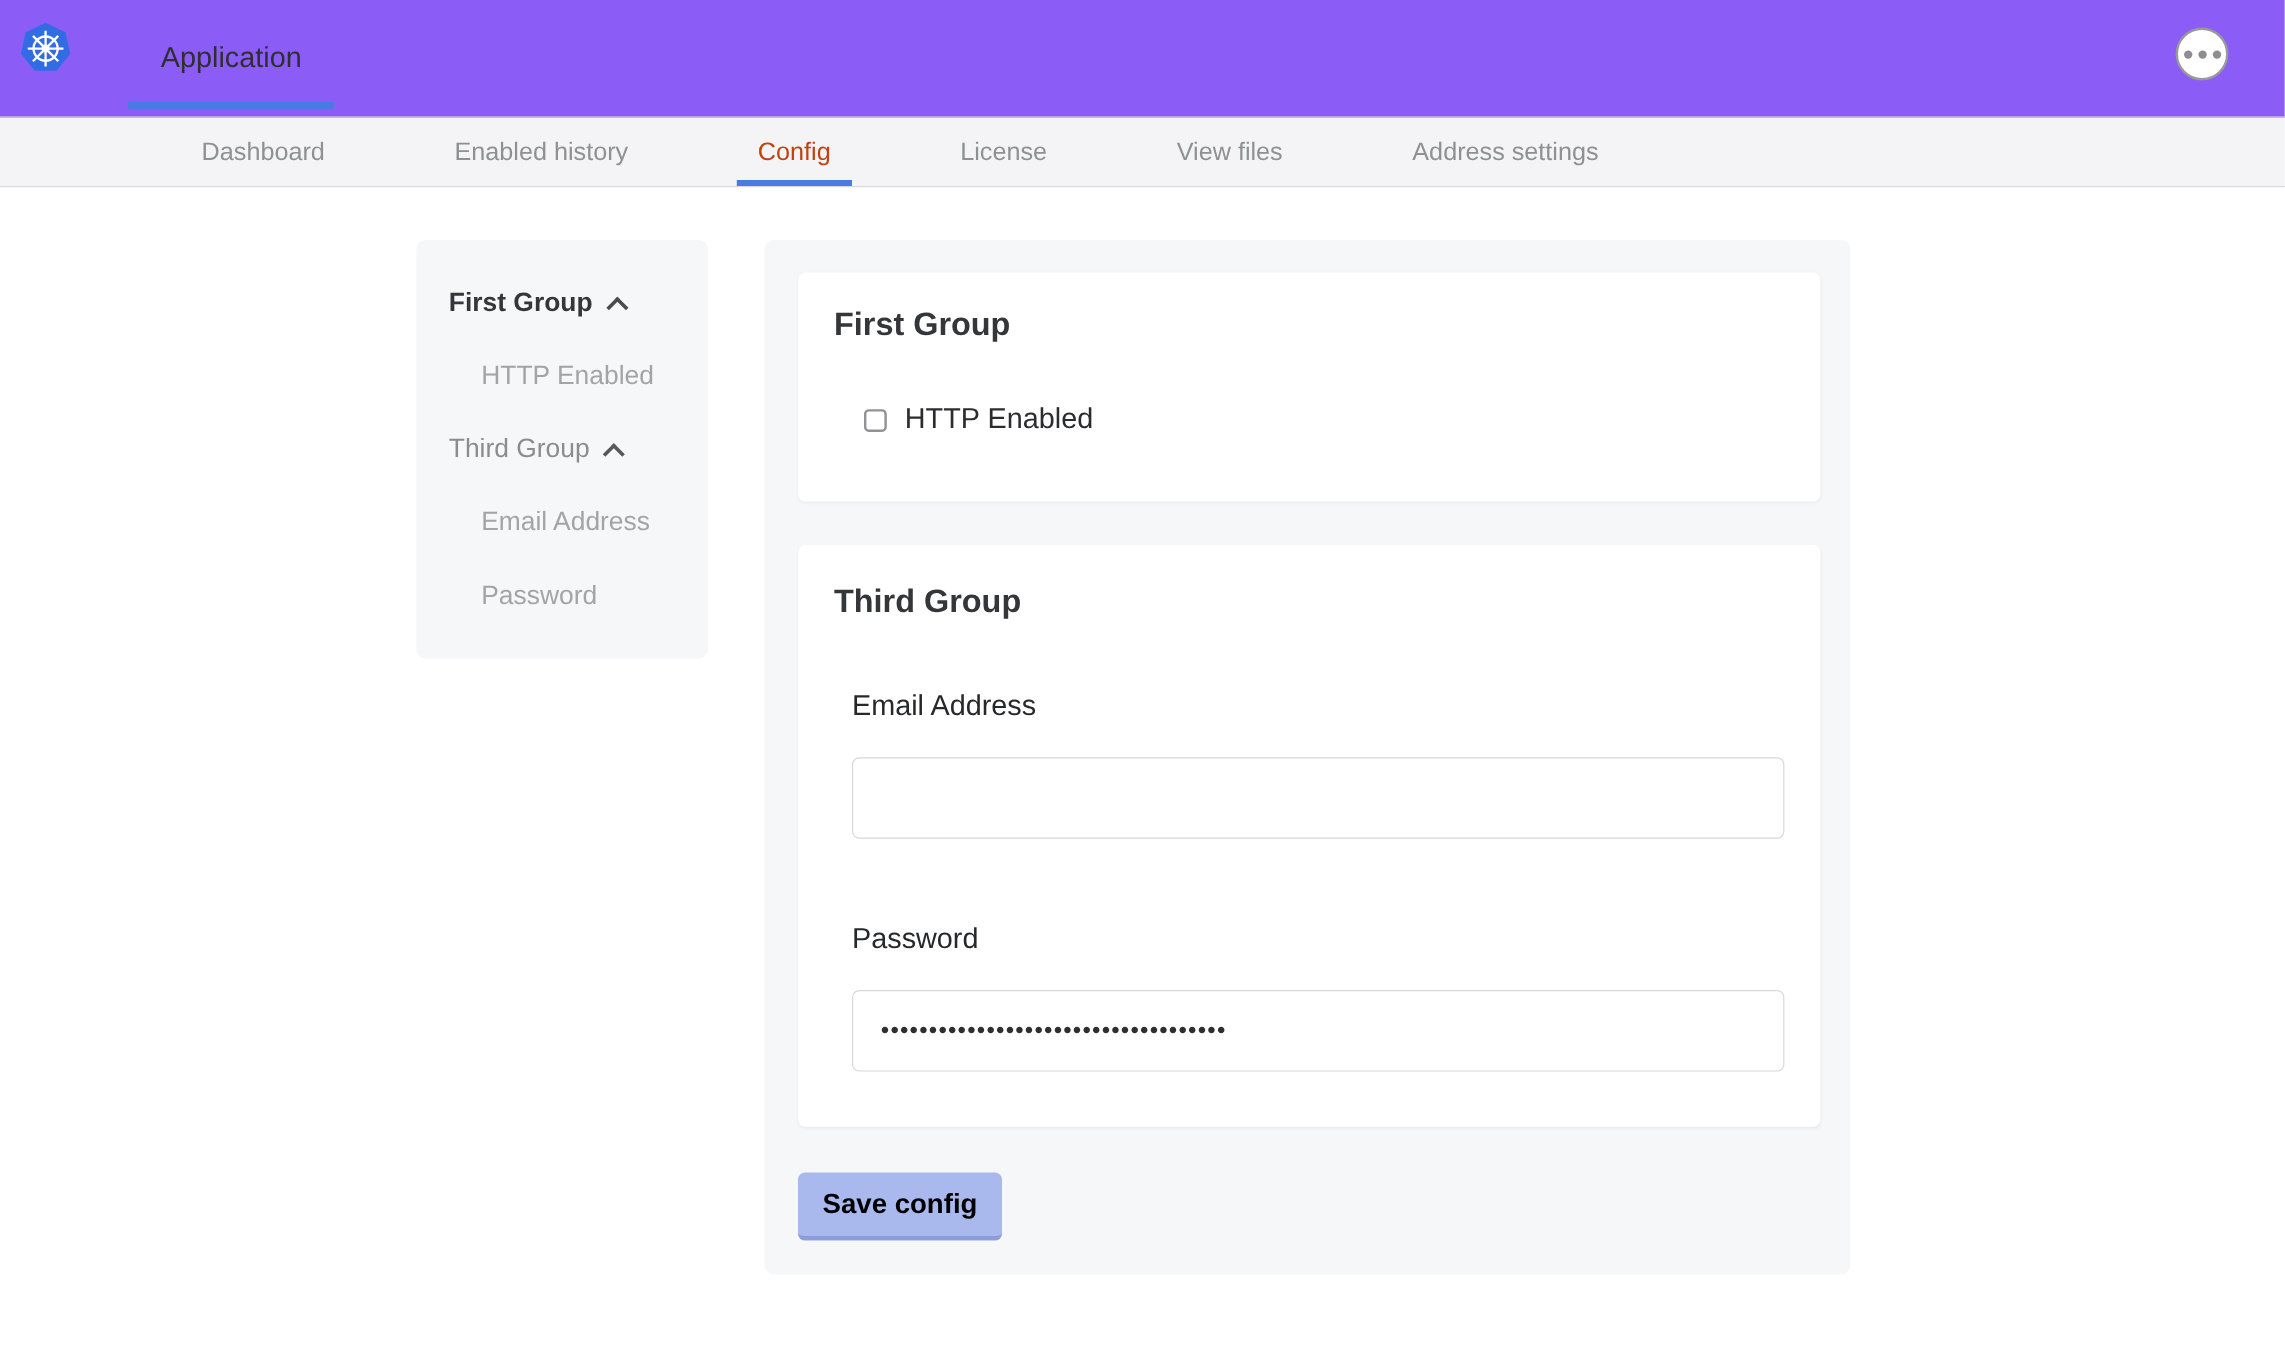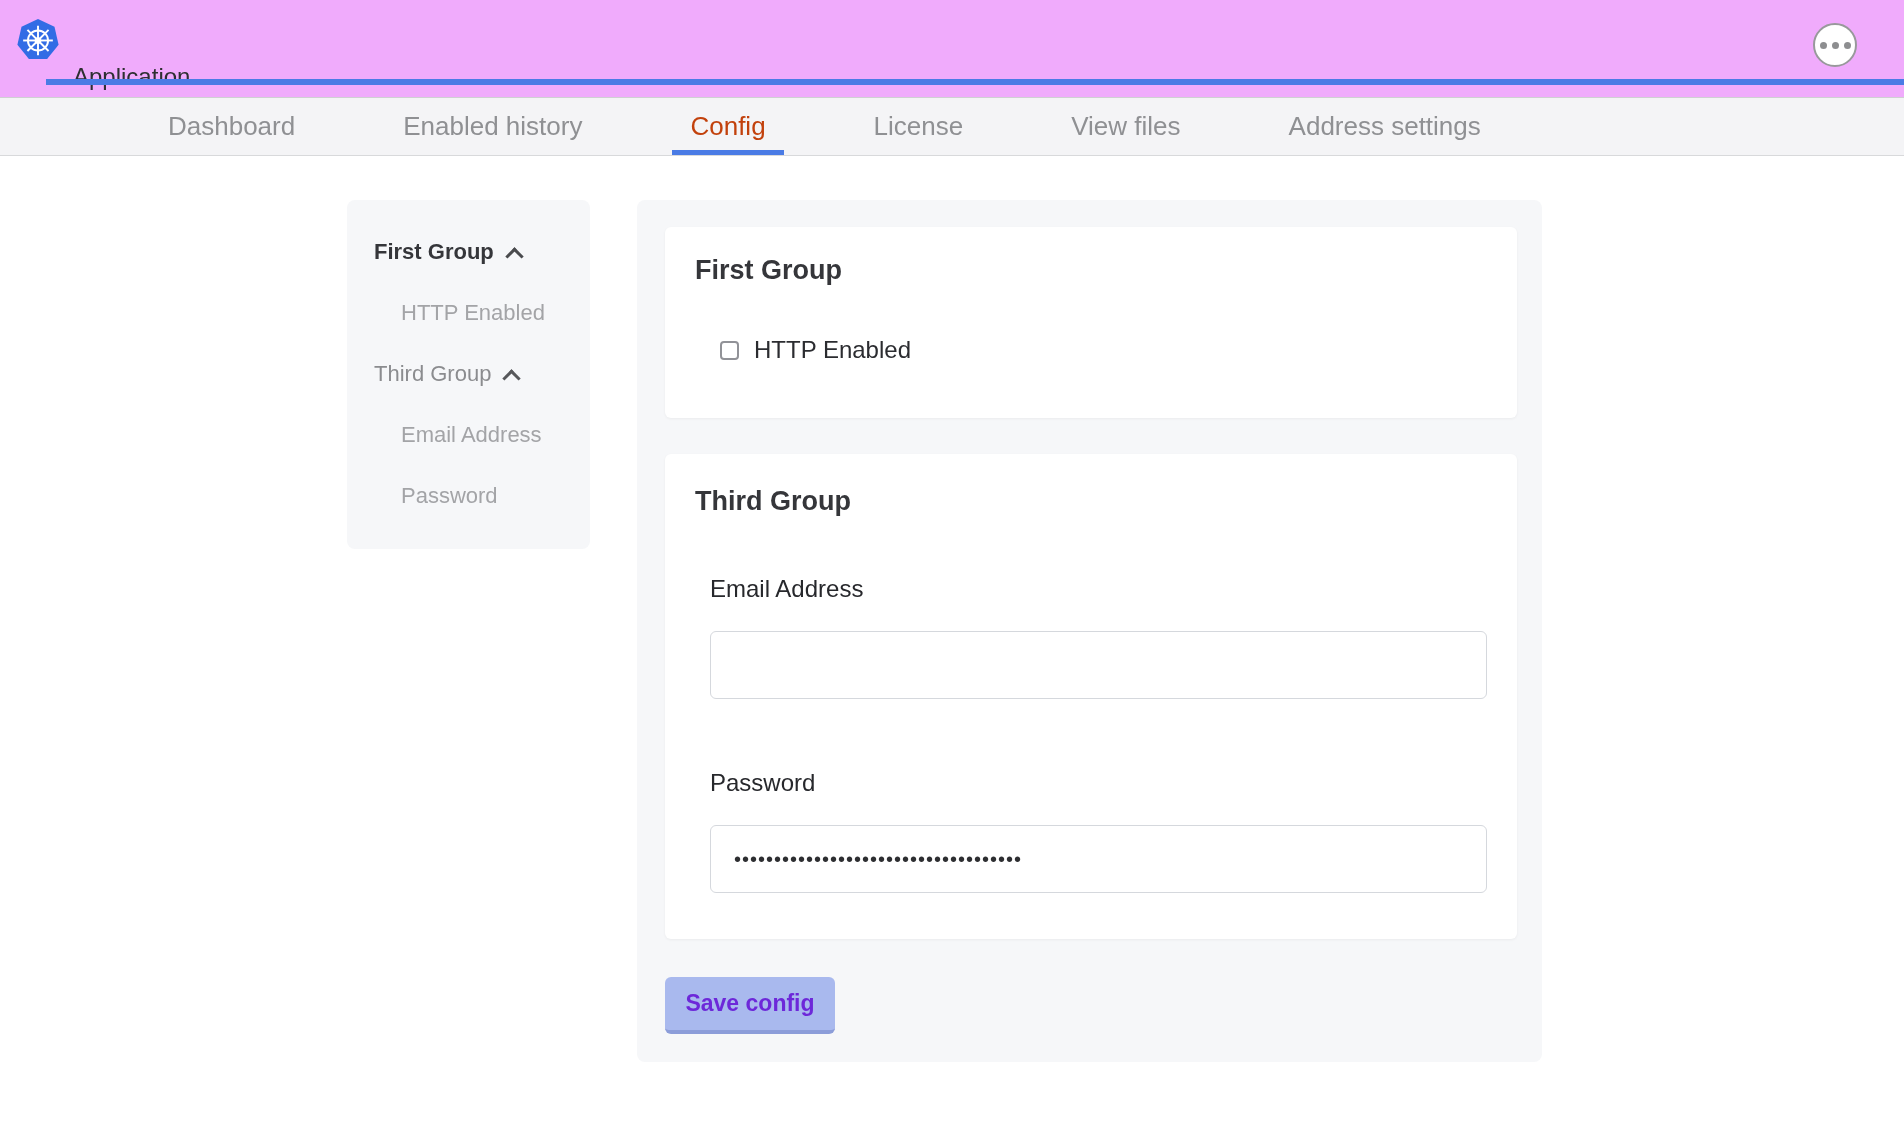--- a/index.html
+++ b/index.html
@@ -1,22 +1,22 @@
 <!DOCTYPE html>
 <html style="--accent: #4a7be5; --logo-blue: #326ce5; --save-btn: #a9b9ee;"><head>
 <meta charset="utf-8">
 <style>
   * { margin: 0; padding: 0; box-sizing: border-box; }
   html, body { width: 1904px; height: 1122px; background: #ffffff; overflow: hidden; }
   body { font-family: "Liberation Sans", sans-serif; color: #323236; }
 
   
   .header {
-    height: 98px; background: #f0abfc; border-bottom: 1px solid #cfd0d2;
-    display: flex; align-items: stretch; position: relative; flex-direction: column;
+    height: 98px; background: #8b5cf6; border-bottom: 1px solid #cfd0d2;
+    display: flex; align-items: stretch; position: relative;
   }
   .logo-wrap { width: 46px; height: 46px; margin: 17px 0 0 15px; flex: 0 0 auto; }
   .app-tab {
     margin-left: 46px; padding: 0 27px; display: flex; align-items: center;
     font-size: 24px; color: #2e2f32; position: relative; cursor: pointer;
   }
   .app-tab .tab-underline {
     position: absolute; left: 0; right: 0; bottom: 6px; height: 6px;
     background: var(--accent, #4a7be5);
   }
@@ -28,21 +28,21 @@
   }
   .menu-btn i { width: 7px; height: 7px; border-radius: 50%; background: #8d8e90; }
 
   
   .navbar {
     height: 58px; background: #f4f4f6; border-bottom: 1px solid #d8d9db;
     display: flex; align-items: stretch; padding-left: 150px;
   }
   .nav-item {
     display: flex; align-items: center; padding: 0 18px; margin-right: 72px;
-    font-size: 26px; color: #8f9093; position: relative; cursor: pointer; white-space: nowrap;
+    font-size: 21px; color: #8f9093; position: relative; cursor: pointer; white-space: nowrap;
   }
   .nav-item.active { color: #c2410c; }
   .nav-item.active::after {
     content: ""; position: absolute; left: 0; right: 0; bottom: 0; height: 5px;
     background: var(--accent, #4a7be5);
   }
 
   
   .content { display: flex; padding: 44px 0 0 347px; align-items: flex-start; gap: 10px; }
 
@@ -89,21 +89,21 @@
     border: 1px solid #d5d8dd; border-radius: 6px; background: #fff;
     font-family: "Liberation Sans", sans-serif; font-size: 20px; color: #2d2e31;
     padding: 0 23px; outline: none;
   }
   .password-input { letter-spacing: 1px; font-size: 20px; }
 
   .save-btn {
     margin-top: 38px; width: 170px; height: 57px;
     background: var(--save-btn, #a9b9ee); border: none;
     border-bottom: 4px solid #8c9dd9; border-radius: 6px;
-    color: #6d28d9; font-family: "Liberation Sans", sans-serif;
+    color: #000000; font-family: "Liberation Sans", sans-serif;
     font-size: 23px; font-weight: bold; cursor: pointer; display: block;
   }
 </style>
 </head>
 <body>
 
 <div class="header">
   <div class="logo-wrap">
     <svg width="46" height="46" viewBox="0 0 48 48">
       <polygon points="24,2 41.2,10.3 45.5,28.9 33.5,43.8 14.5,43.8 2.5,28.9 6.8,10.3" fill="#326ce5"></polygon>

